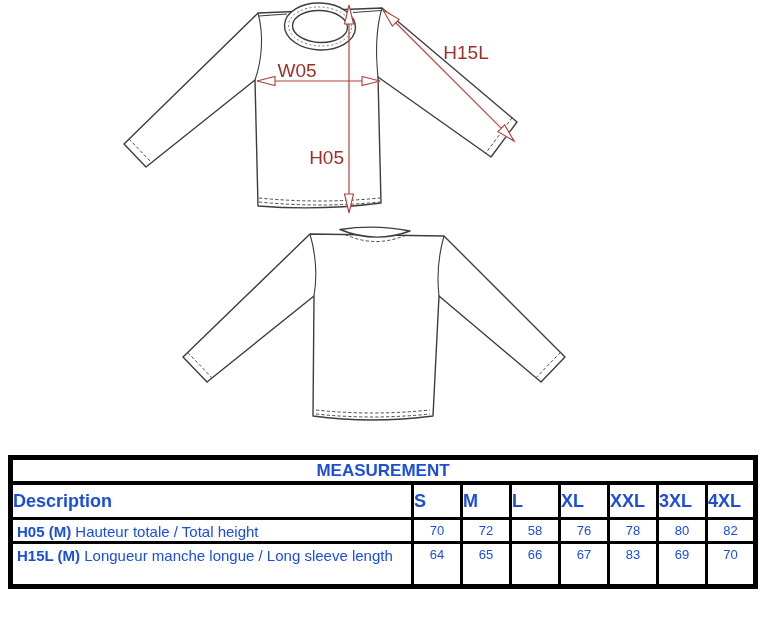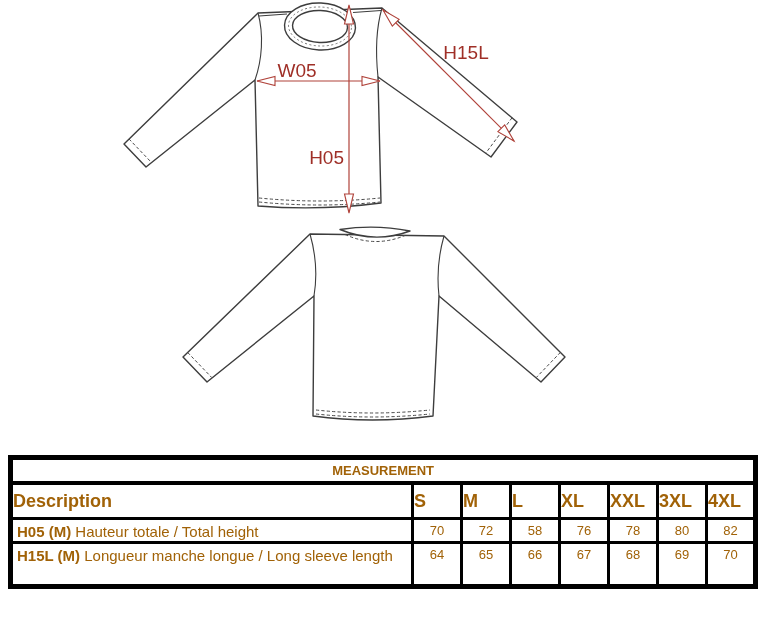--- a/index.html
+++ b/index.html
@@ -1,36 +1,36 @@
 <!DOCTYPE html>
 <html><head>
 <meta charset="utf-8">
 <style>
   html,body{margin:0;padding:0;background:#fff;}
   #page{position:relative;width:760px;height:637px;background:#fff;overflow:hidden;
-        font-family:"Liberation Sans",sans-serif;color:#a16207;}
+        font-family:"Liberation Sans",sans-serif;color:#1d4ed8;}
   #drawing{display:block;position:absolute;left:0;top:0;}
 
   
   .outline{fill:#ffffff;stroke:#3d3d3d;stroke-width:1.4;stroke-linejoin:round;}
   .seam{fill:none;stroke:#3d3d3d;stroke-width:1.1;}
   .stitch{fill:none;stroke:#4a4a4a;stroke-width:1;stroke-dasharray:3.2 2.2;}
   .ribstitch{fill:none;stroke:#5a5a5a;stroke-width:.8;stroke-dasharray:2 2.4;}
 
   
   .mline{stroke:#b0423a;stroke-width:1.2;fill:none;}
   .mhead{fill:#ffffff;stroke:#b0423a;stroke-width:1.1;stroke-linejoin:miter;}
   .mlabel{fill:#9f2f27;font-size:19px;font-family:"Liberation Sans",sans-serif;}
 
   
   .mtable{position:absolute;left:8px;top:455px;width:745px;border-collapse:collapse;
           table-layout:fixed;border:5px solid #000;background:#fff;}
   .mtable td{border:3px solid #000;overflow:hidden;}
   .title-row td{border:none;border-bottom:4px solid #000;height:21px;
-          text-align:center;font-weight:bold;font-size:13px;padding:0;line-height:21px;}
+          text-align:center;font-weight:bold;font-size:17px;padding:0;line-height:21px;}
   .header-row td{height:32px;font-weight:bold;font-size:18px;
           vertical-align:middle;padding:0;}
   .data-row{height:19px;}
   .data-row:last-child{height:44px;}
   .desc-cell{font-size:15px;vertical-align:top;padding:2px 4px 0 4px;line-height:19px;}
   .desc-cell b{font-weight:bold;}
   .val-cell{font-size:13px;font-weight:normal;text-align:center;vertical-align:top;
           padding-top:3px;}
 </style>
 </head>
@@ -134,19 +134,19 @@
           <td class="val-cell">78</td>
           <td class="val-cell">80</td>
           <td class="val-cell">82</td>
         </tr>
         <tr class="data-row">
           <td class="desc-cell"><b>H15L (M) </b><span>Longueur manche longue / Long sleeve length</span></td>
           <td class="val-cell">64</td>
           <td class="val-cell">65</td>
           <td class="val-cell">66</td>
           <td class="val-cell">67</td>
-          <td class="val-cell">68</td>
+          <td class="val-cell">83</td>
           <td class="val-cell">69</td>
           <td class="val-cell">70</td>
         </tr>
       </tbody>
   </table>
 </div>
 
 </body></html>

